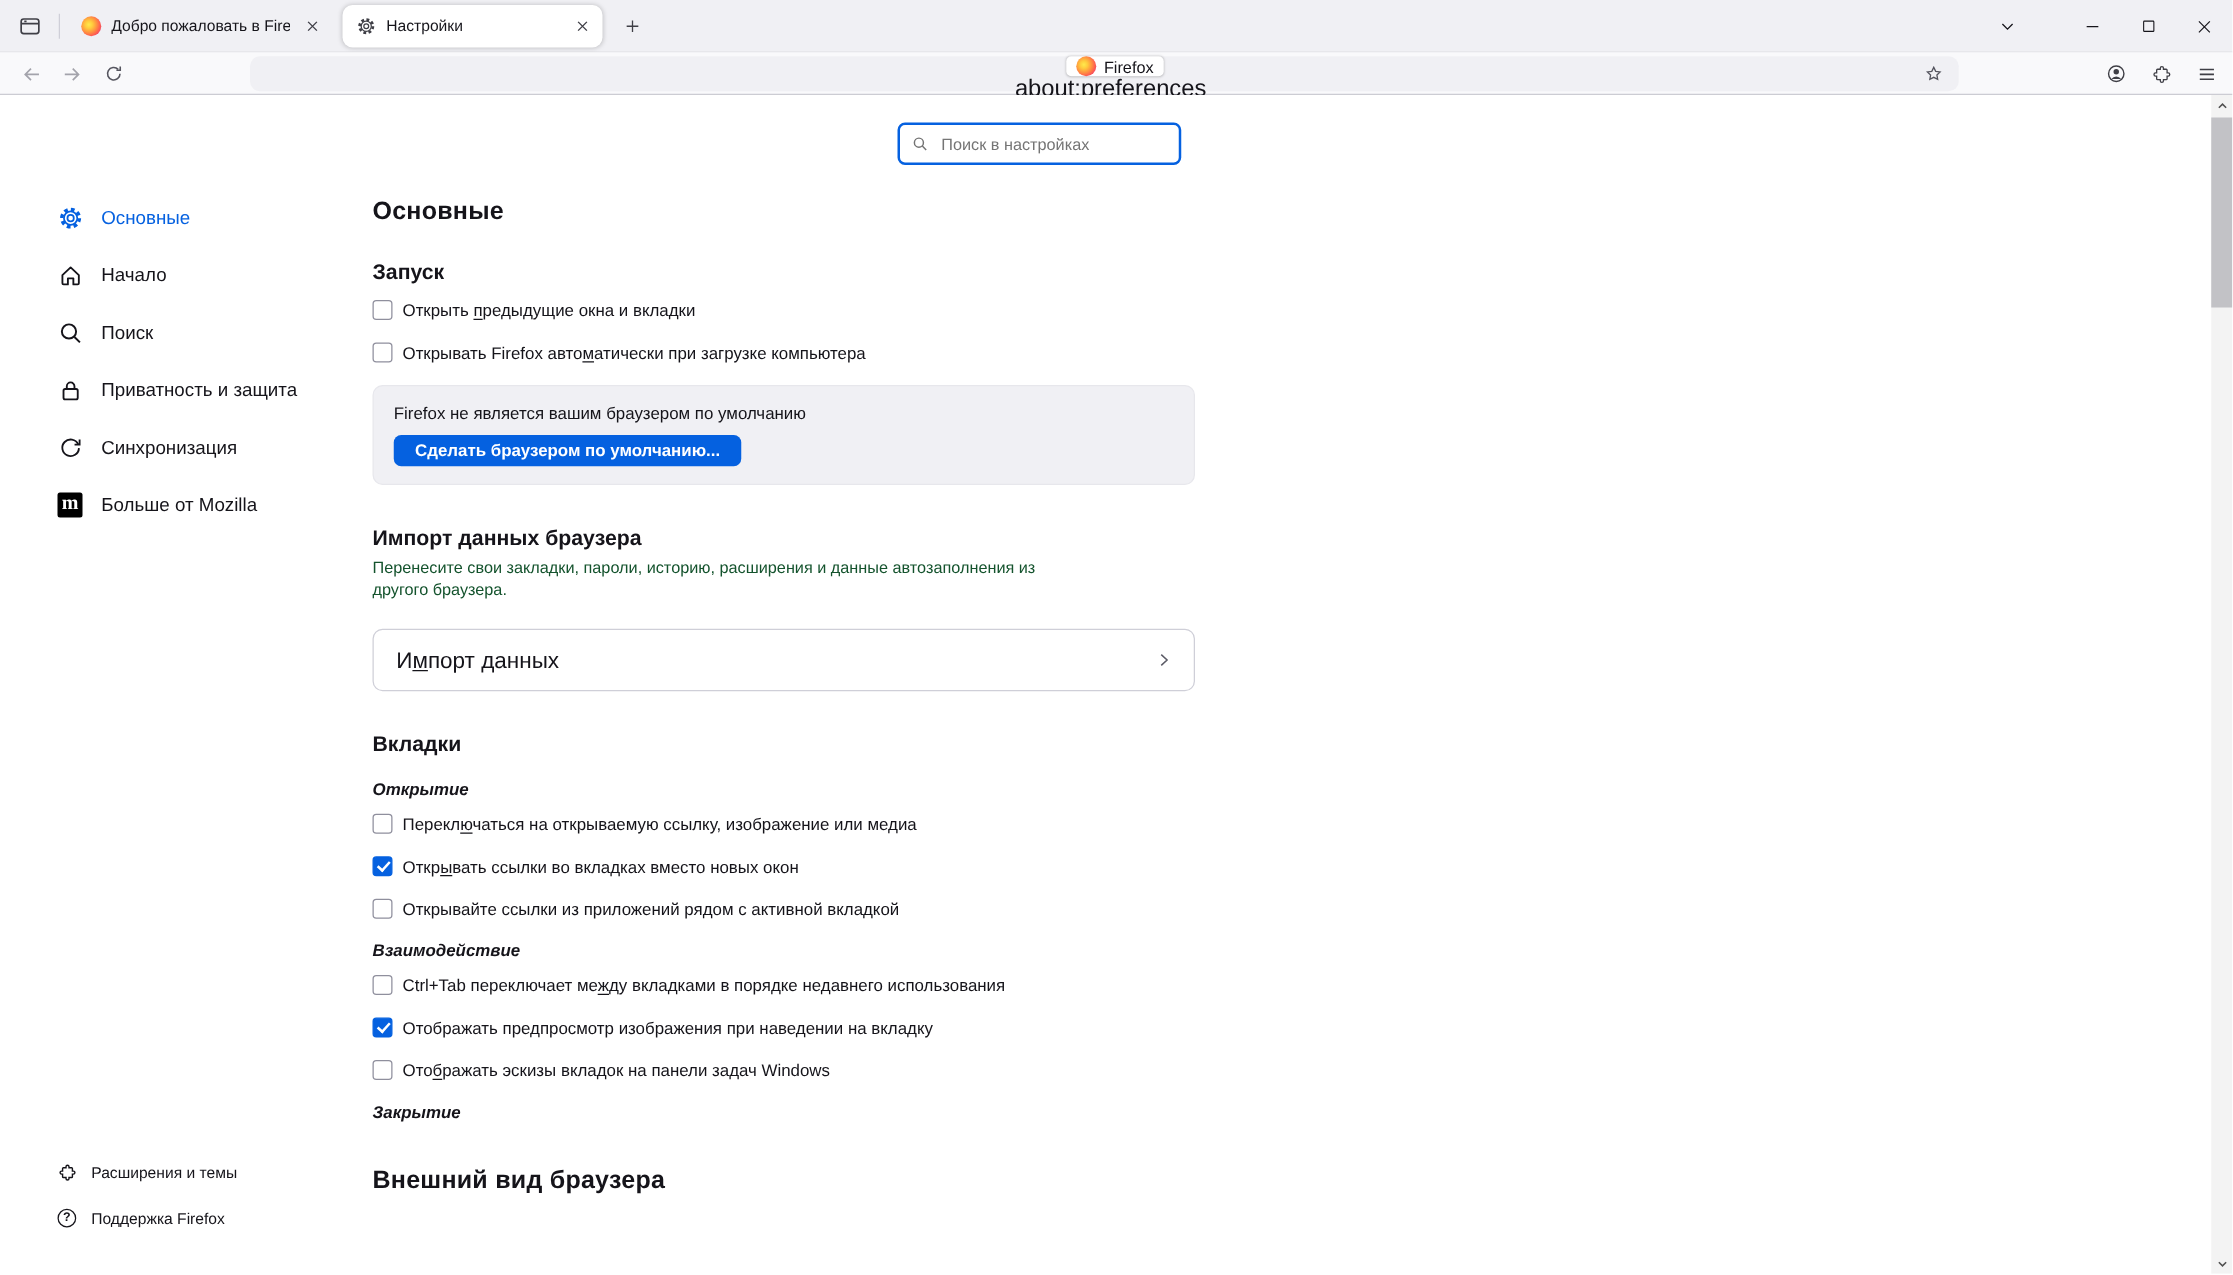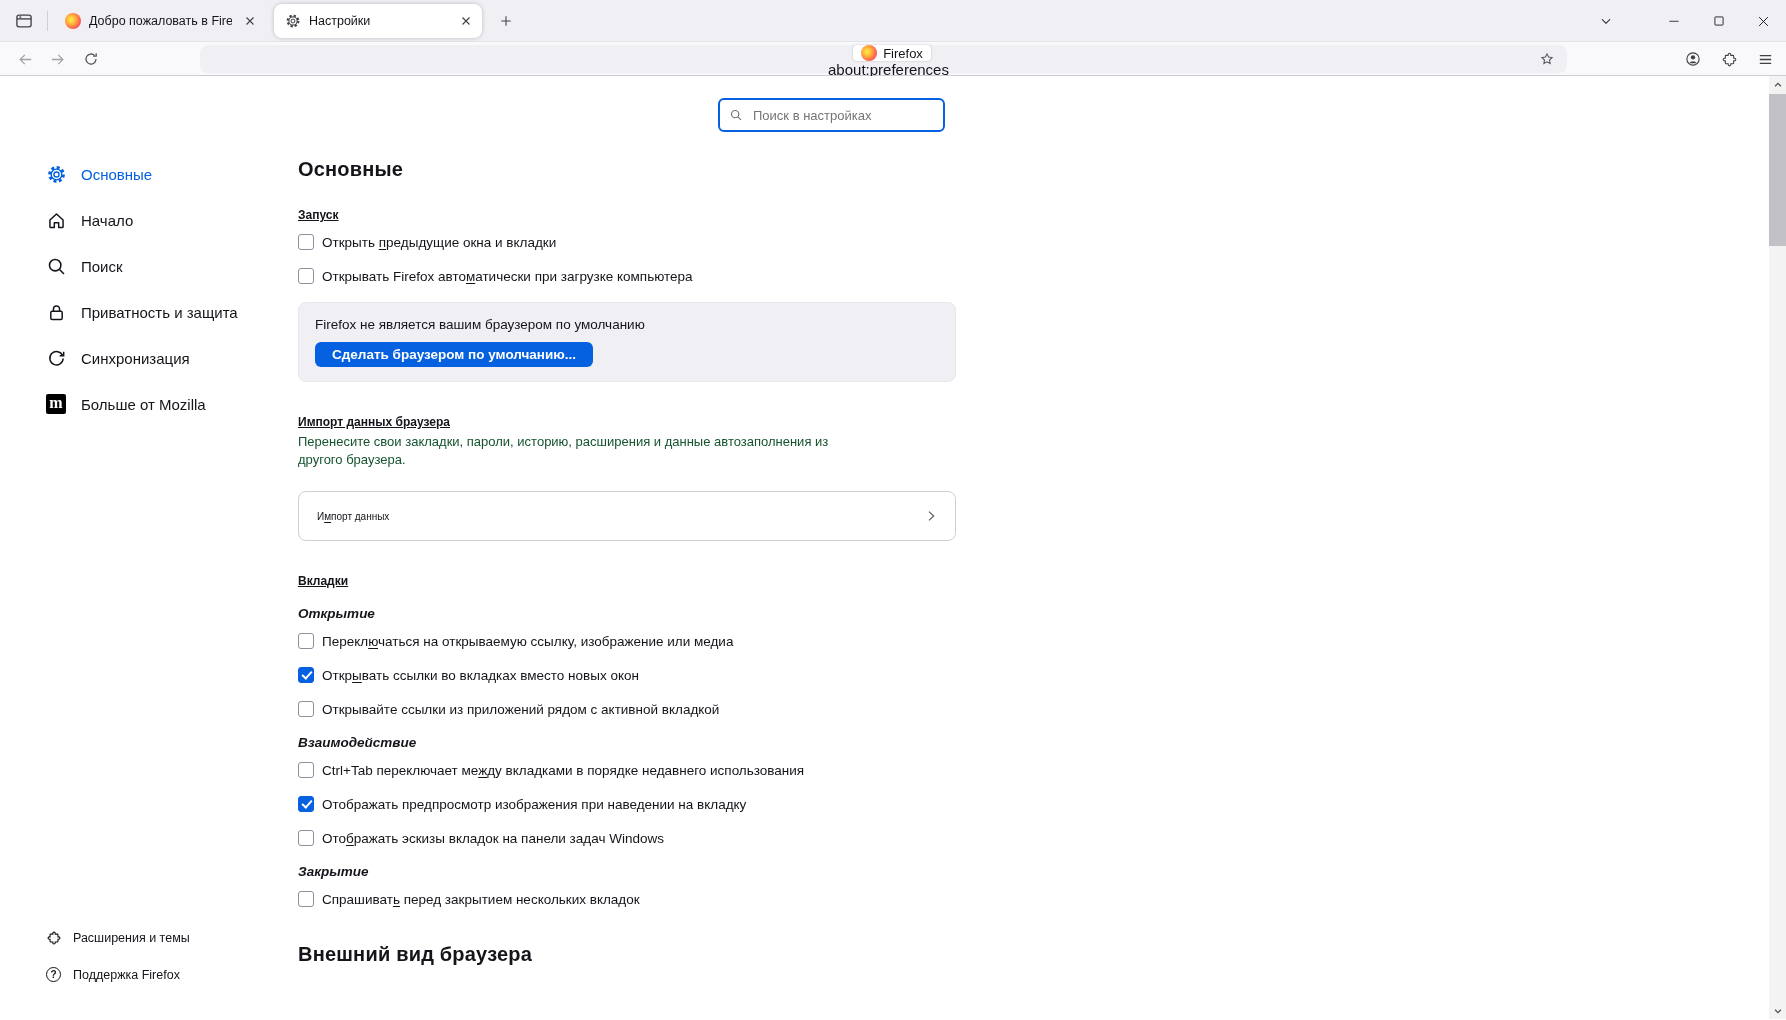--- a/index.html
+++ b/index.html
@@ -26,21 +26,21 @@
   .win-btn { width:45px; height:42px; display:flex; align-items:center; justify-content:center; color:#15141a; cursor:pointer; }
 
   
   .toolbar { height:34px; background:#f9f9fb; position:relative; flex-shrink:0; border-bottom:1px solid #ccccd3; }
   .nav-btn { position:absolute; top:3px; width:28px; height:28px; display:flex; align-items:center; justify-content:center; border-radius:4px; }
   .back { left:11px; color:#a3a3ab; }
   .fwd { left:43px; color:#a3a3ab; }
   .reload { left:77px; color:#55555f; cursor:pointer; }
   .urlbar { position:absolute; left:200px; top:3px; width:1367px; height:28px; background:#f0f0f4; border-radius:8px; display:flex; align-items:center; cursor:text;flex-direction:column; }
   .identity-chip { margin-left:17px; height:22px; background:#fff; border-radius:4px; box-shadow:0 0 2px rgba(0,0,0,.25); display:flex; align-items:center; gap:6px; padding:0 8px; font-size:13px; cursor:pointer; }
-  .url-text { margin-left:10px; font-size:15px; color:#15141a; }
+  .url-text { margin-left:10px; font-size:19px; color:#15141a; }
   .star-btn { position:absolute; right:10px; top:4px; width:20px; height:20px; color:#55555f; display:flex; align-items:center; justify-content:center; cursor:pointer; }
   .tb-right { position:absolute; right:5px; top:2px; display:flex; align-items:center; }
   .tb-ic { width:32px; height:30px; display:flex; align-items:center; justify-content:center; color:#3f3f46; border-radius:4px; cursor:pointer; margin-left:4px; }
 
   
   .page { position:relative; height:943px; background:#fff; overflow:hidden; }
   .scrollbar { position:absolute; right:0; top:0; width:17px; height:100%; background:#f3f3f3; z-index:5; }
   .sb-arrow { position:absolute; left:0; width:17px; height:17px; display:flex; align-items:center; justify-content:center; color:#505050; cursor:pointer; }
   .sb-up { top:0; } .sb-down { bottom:0; }
   .sb-thumb { position:absolute; left:0; top:18px; width:17px; height:152px; background:#c2c2c6; cursor:pointer; }
@@ -57,37 +57,37 @@
   .side-item.active { color:#0561e0; }
   .side-item .ic { width:22px; height:22px; display:flex; align-items:center; justify-content:center; flex-shrink:0; }
   .moz-badge { width:20px; height:20px; background:#000; color:#fff; border-radius:2px; font-family:"Liberation Serif",serif; font-weight:bold; font-size:16px; display:flex; align-items:center; justify-content:center; line-height:1; padding-bottom:2px; }
   .sidebar-footer { position:absolute; left:45px; bottom:26px; }
   .foot-item { display:flex; align-items:center; gap:11px; height:37px; font-size:12.5px; color:#15141a; cursor:pointer; }
   .foot-item .ic { width:17px; height:17px; display:flex; align-items:center; justify-content:center; color:#15141a; }
   .help-circle { width:15px; height:15px; border:1.4px solid #15141a; border-radius:50%; font-size:10px; font-weight:bold; display:flex; align-items:center; justify-content:center; }
 
   .main { width:658px; }
   .page-title { font-size:20px; font-weight:bold; padding-top:7px; letter-spacing:.2px; }
-  h2.grp { font-size:12px; font-weight:bold; margin-bottom:12px;text-decoration:underline; }
+  h2.grp { font-size:17px; font-weight:bold; margin-bottom:12px; }
   h3.sub { font-size:13.5px; font-weight:bold; margin:18px 0 12px;font-style:italic; }
   .cb-row { display:flex; align-items:center; margin-bottom:18px; }
   .checkbox { width:16px; height:16px; border:1px solid #8f8f9d; border-radius:3px; background:#fff; margin-right:8px; flex-shrink:0; position:relative; cursor:pointer; }
   .checkbox.checked { background:#0561e0; border-color:#0561e0; }
   .checkbox.checked::after { content:""; position:absolute; left:4.5px; top:1px; width:4px; height:8px; border:solid #fff; border-width:0 2px 2px 0; transform:rotate(42deg); }
   .cb-label { font-size:13.5px; cursor:pointer; }
   u { text-underline-offset:2px; }
 
   .startup { margin-top:27px; }
   .banner { background:#f0f0f4; border:1px solid #e7e7ec; border-radius:8px; padding:14px 16px; margin-top:5px; }
   .banner-msg { font-size:13.5px; margin-bottom:10px; }
   .default-btn { background:#0561e0; color:#fff; border:none; border-radius:6px; font-family:"Liberation Sans",sans-serif; font-size:13.5px; font-weight:bold; padding:5px 17px; cursor:pointer; }
 
   .import-sec { margin-top:33px; }
   .import-desc { font-size:13px; color:#14532d; line-height:1.35; max-width:575px; margin-top:2px; }
-  .import-row { margin-top:23px; border:1px solid #cfcfd8; border-radius:8px; height:50px; display:flex; align-items:center; justify-content:space-between; padding:0 16px 0 18px; font-size:10px; cursor:pointer; background:#fff; }
+  .import-row { margin-top:23px; border:1px solid #cfcfd8; border-radius:8px; height:50px; display:flex; align-items:center; justify-content:space-between; padding:0 16px 0 18px; font-size:18px; cursor:pointer; background:#fff; }
   .import-row .chev { color:#5b5b66; display:flex; }
 
   .tabs-sec { margin-top:33px; }
   .next-title { font-size:20px; font-weight:bold; margin-top:36px; letter-spacing:.2px; }
 
   svg { display:block; }
 </style>
 </head>
 <body>
 
@@ -352,24 +352,20 @@
           <div class="cb-row">
             <span class="checkbox checked"></span>
             <label class="cb-label">Отображать предпросмотр изображения при наведении на вкладку</label>
           </div>
           <div class="cb-row">
             <span class="checkbox"></span>
             <label class="cb-label">Ото<u>б</u>ражать эскизы вкладок на панели задач Windows</label>
           </div>
 
           <h3 class="sub">Закрытие</h3>
-          <div class="cb-row">
-            <span class="checkbox"></span>
-            <label class="cb-label">Спрашиват<u>ь</u> перед закрытием нескольких вкладок</label>
-          </div>
         </div>
 
         <h1 class="next-title">Внешний вид браузера</h1>
       </div>
     </div>
 
     <div class="sidebar-footer">
       <div class="foot-item">
         <span class="ic">
           <svg width="16" height="16" viewBox="0 0 24 24" fill="none" stroke="currentColor" stroke-width="1.7">

